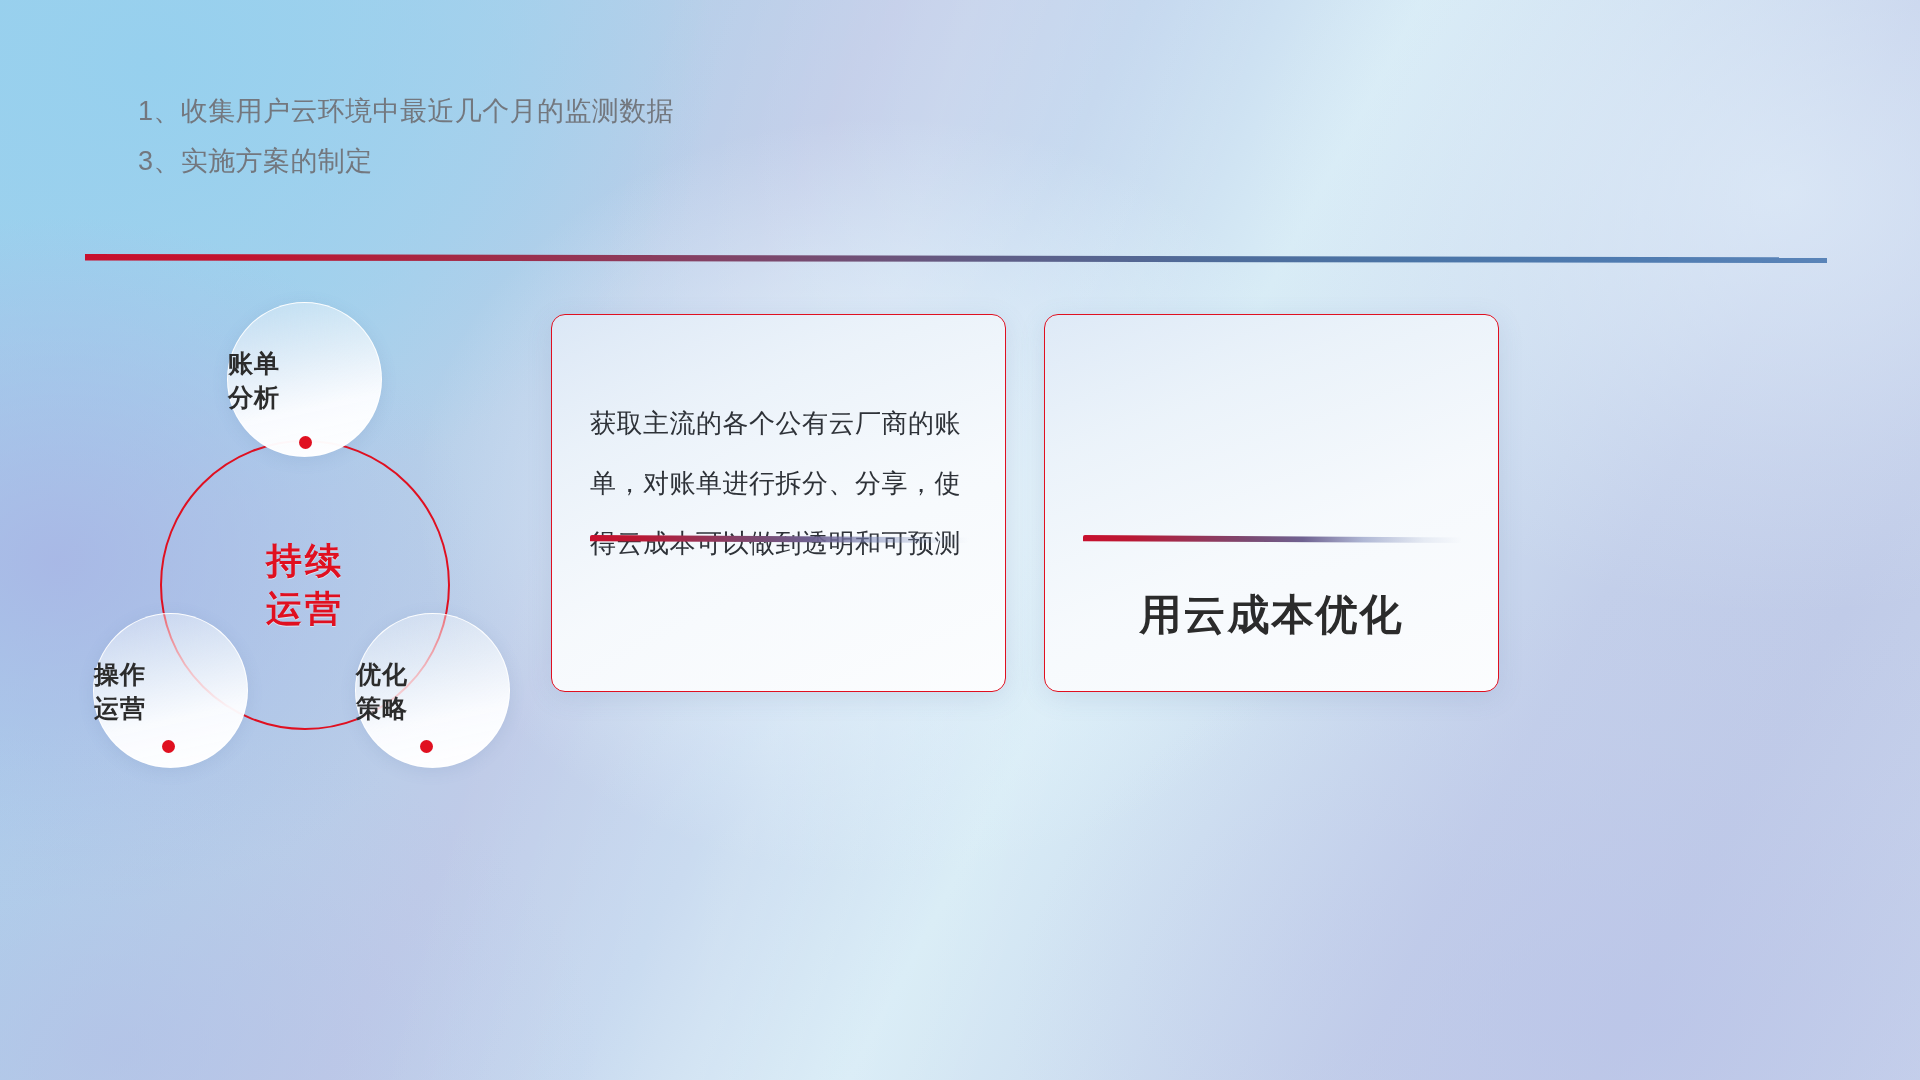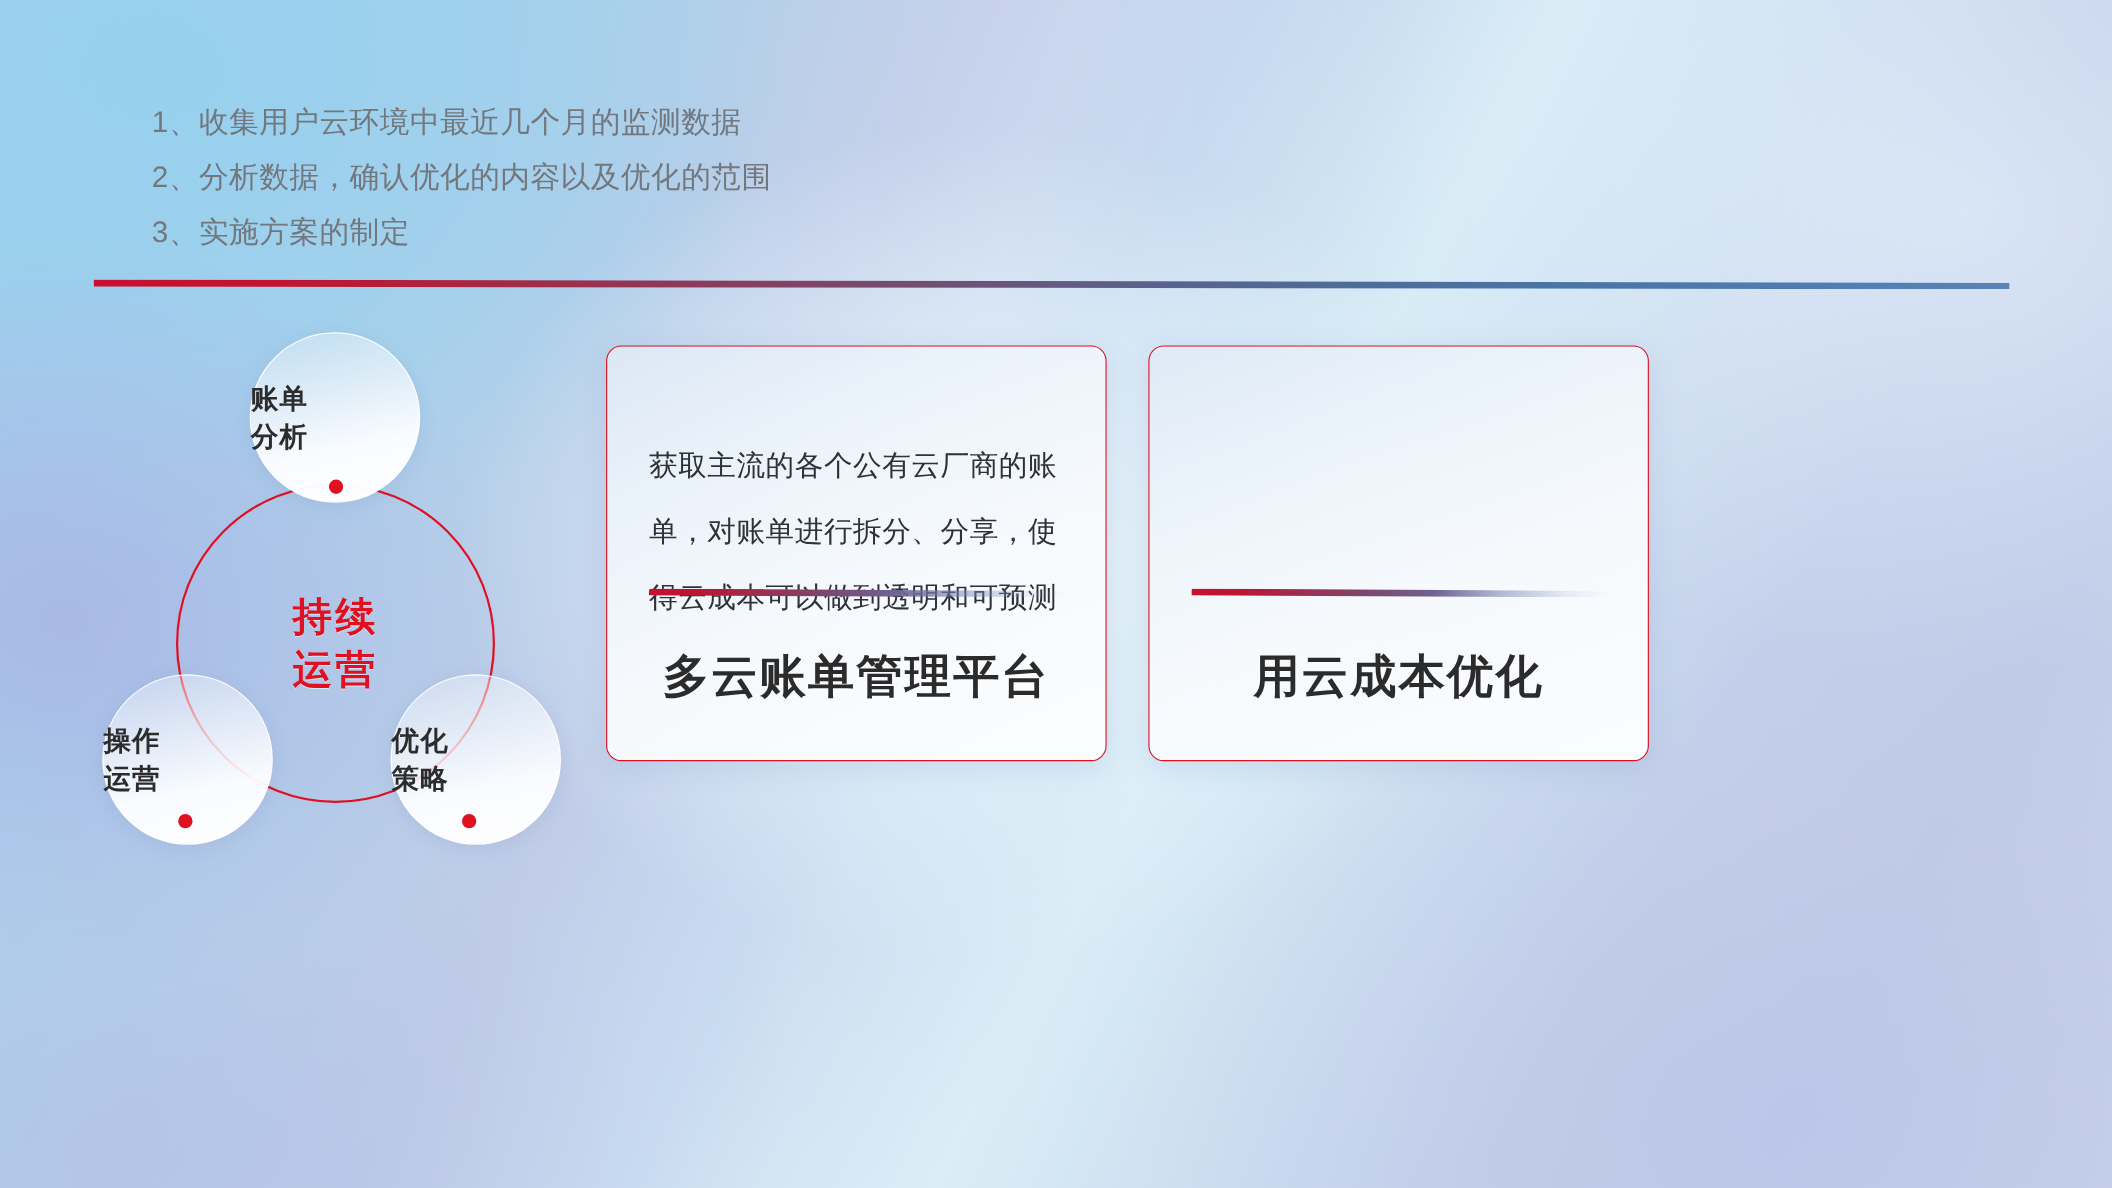--- a/index.html
+++ b/index.html
@@ -163,21 +163,20 @@
   <div class="bgl bg-center"></div>
   <div class="bgl bg-hi-right"></div>
   <div class="bgl bg-br"></div>
   <div class="bgl bg-bl"></div>
   <div class="bgl bg-streak"></div>
 </div>
 
 <div id="lists">
   <div class="list-col left">
     <div class="list-item">1、收集用户云环境中最近几个月的监测数据</div>
-    <div class="list-item">2、分析数据，确认优化的内容以及优化的范围</div>
     <div class="list-item">3、实施方案的制定</div>
   </div>
 </div>
 
 <div id="top-divider">
   <div class="bar"></div>
 </div>
 
 <div id="venn">
 
@@ -212,19 +211,18 @@
   </div>
 
   <div class="dot dot-top"></div>
   <div class="dot dot-left"></div>
   <div class="dot dot-right"></div>
 </div>
 
 <div class="card" id="card-1">
   <div class="card-body">获取主流的各个公有云厂商的账单，对账单进行拆分、分享，使得云成本可以做到透明和可预测</div>
   <div class="card-sep"></div>
-  <div class="card-title">多云账单管理平台</div>
 </div>
 
 <div class="card" id="card-2">
   <div class="card-sep"></div>
   <div class="card-title">用云成本优化</div>
 </div>
 
 </body></html>

